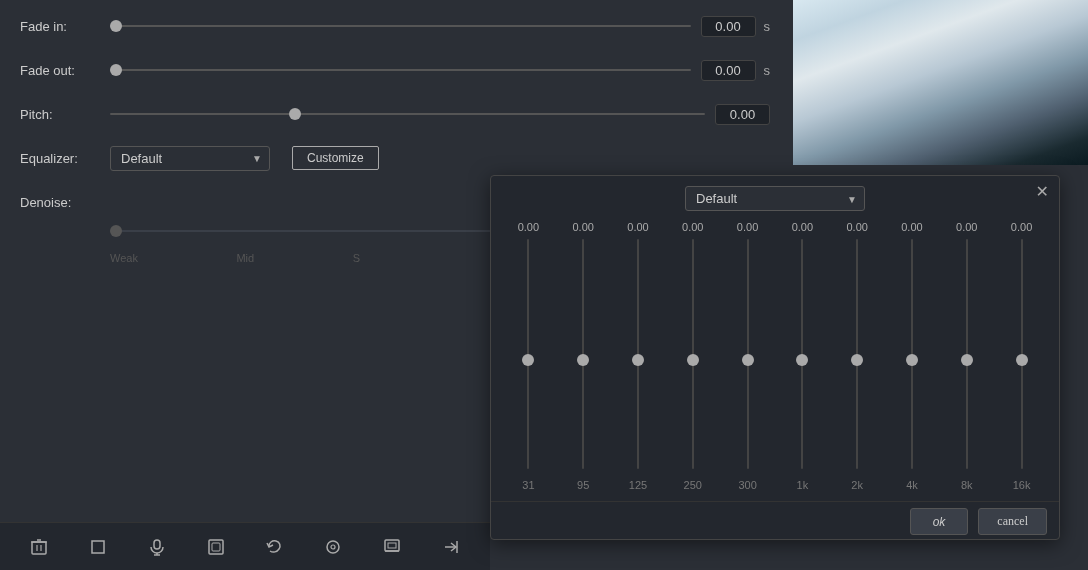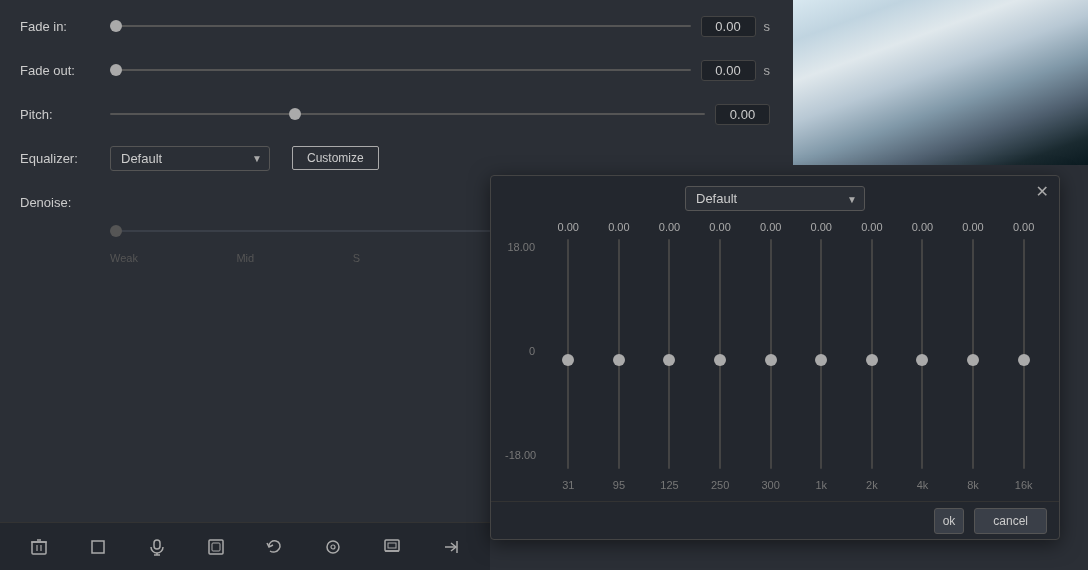--- a/index.html
+++ b/index.html
@@ -314,34 +314,36 @@
       justify-content: flex-end;
       padding: 6px 12px;
       gap: 10px;
       border-top: 1px solid #333;
     }
 
     .eq-btn-ok {
       background: #3a3f48;
       border: 1px solid #555;
       color: #ccc;
-      padding: 5px 8px;
+      padding: 5px 22px;
       border-radius: 3px;
       cursor: pointer;
       font-size: 12px;
+      font-style: italic;
     }
 
     .eq-btn-cancel {
       background: #3a3f48;
       border: 1px solid #555;
       color: #ccc;
       padding: 5px 18px;
       border-radius: 3px;
       cursor: pointer;
       font-size: 12px;
+      font-family: Liberation Serif, serif;
     }
 
     
     .bottom-toolbar {
       position: absolute;
       bottom: 0;
       left: 0;
       width: 490px;
       height: 48px;
       background: #23272e;
@@ -464,25 +466,20 @@
         <option>Custom</option>
         <option>Bass Boost</option>
       </select>
       <span class="dropdown-arrow">▼</span>
     </div>
     <button class="eq-dialog-close">✕</button>
   </div>
 
   <div class="eq-content">
 
-    <div class="eq-y-labels">
-      <span>18.00</span>
-      <span>0</span>
-      <span>-18.00</span>
-    </div>
 
     <div class="eq-sliders-area">
 
       <div class="eq-values-row">
         <div class="eq-value-item">0.00</div>
         <div class="eq-value-item">0.00</div>
         <div class="eq-value-item">0.00</div>
         <div class="eq-value-item">0.00</div>
         <div class="eq-value-item">0.00</div>
         <div class="eq-value-item">0.00</div>

